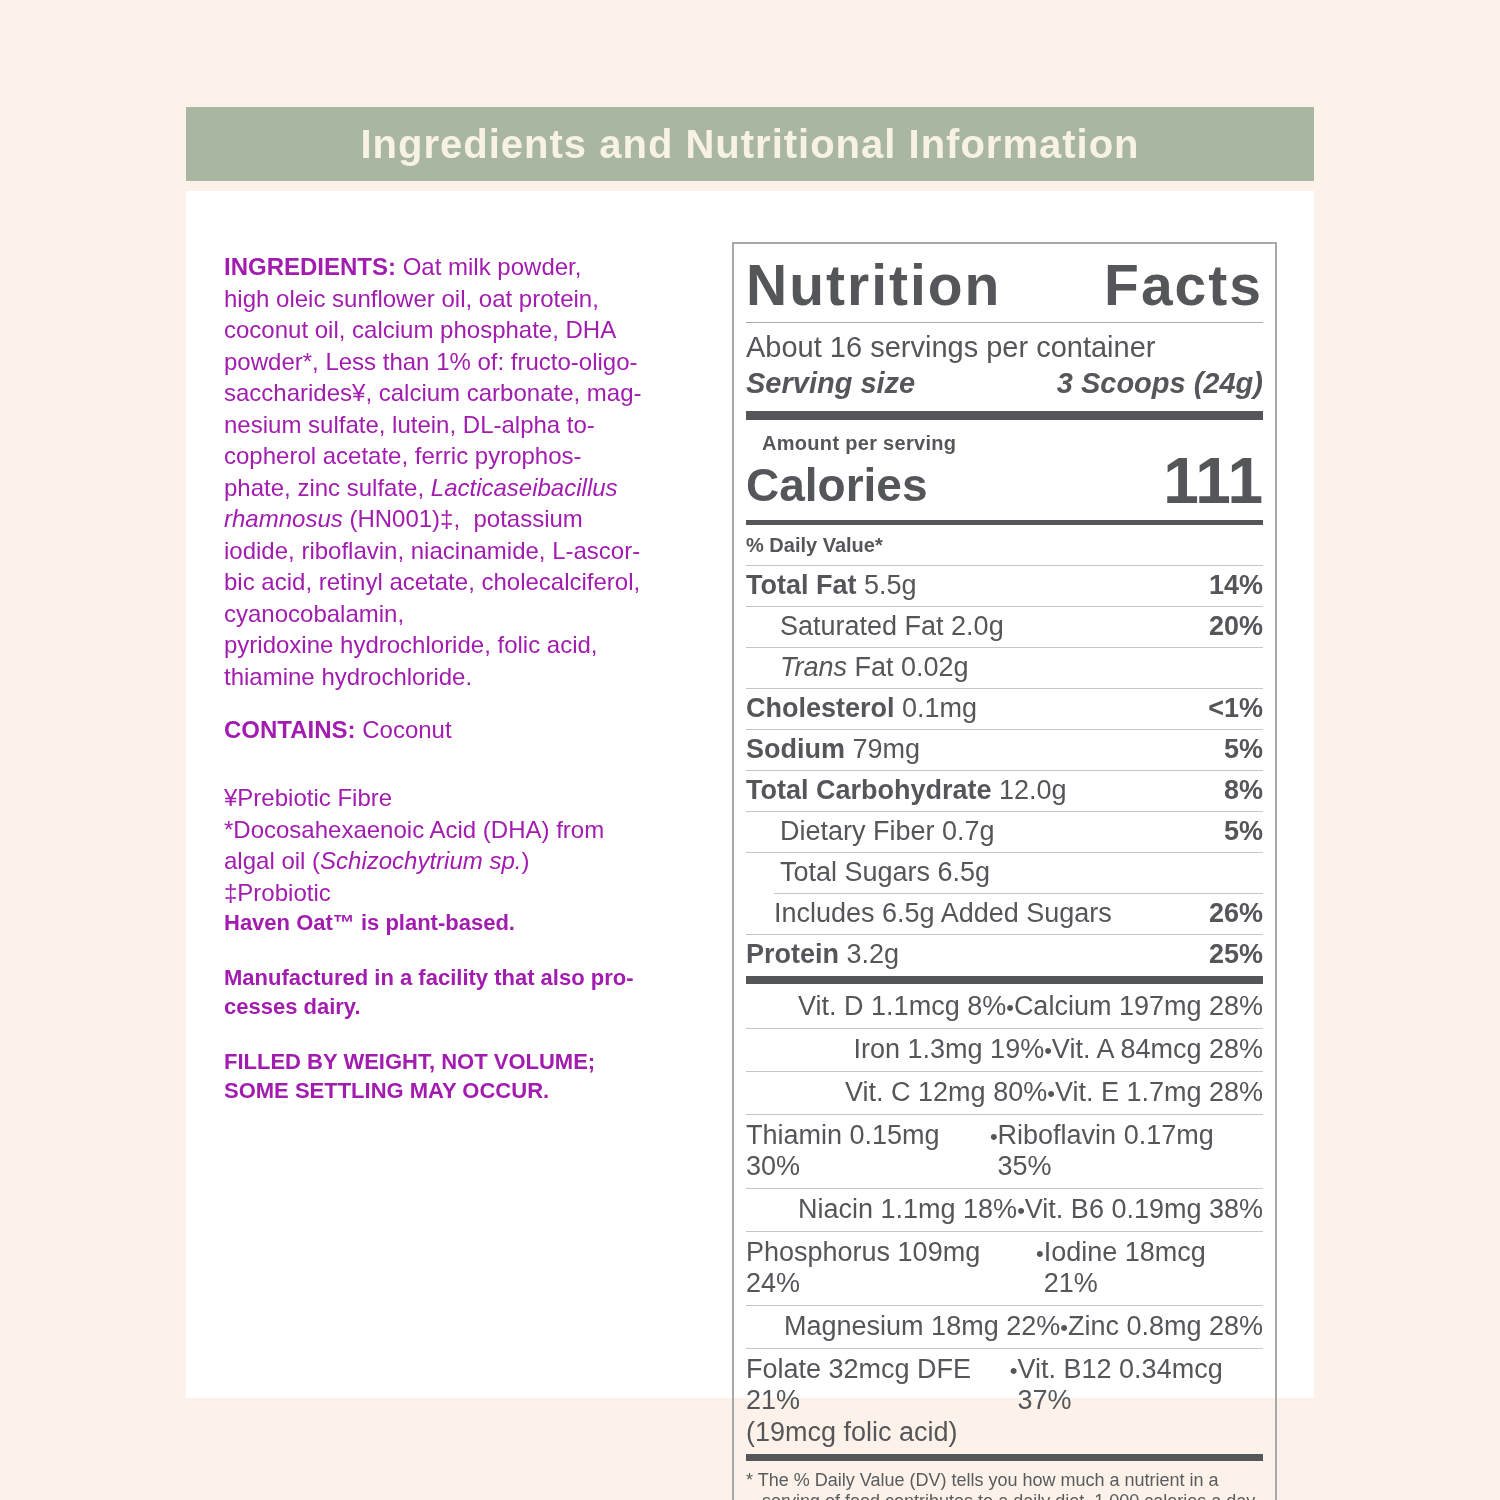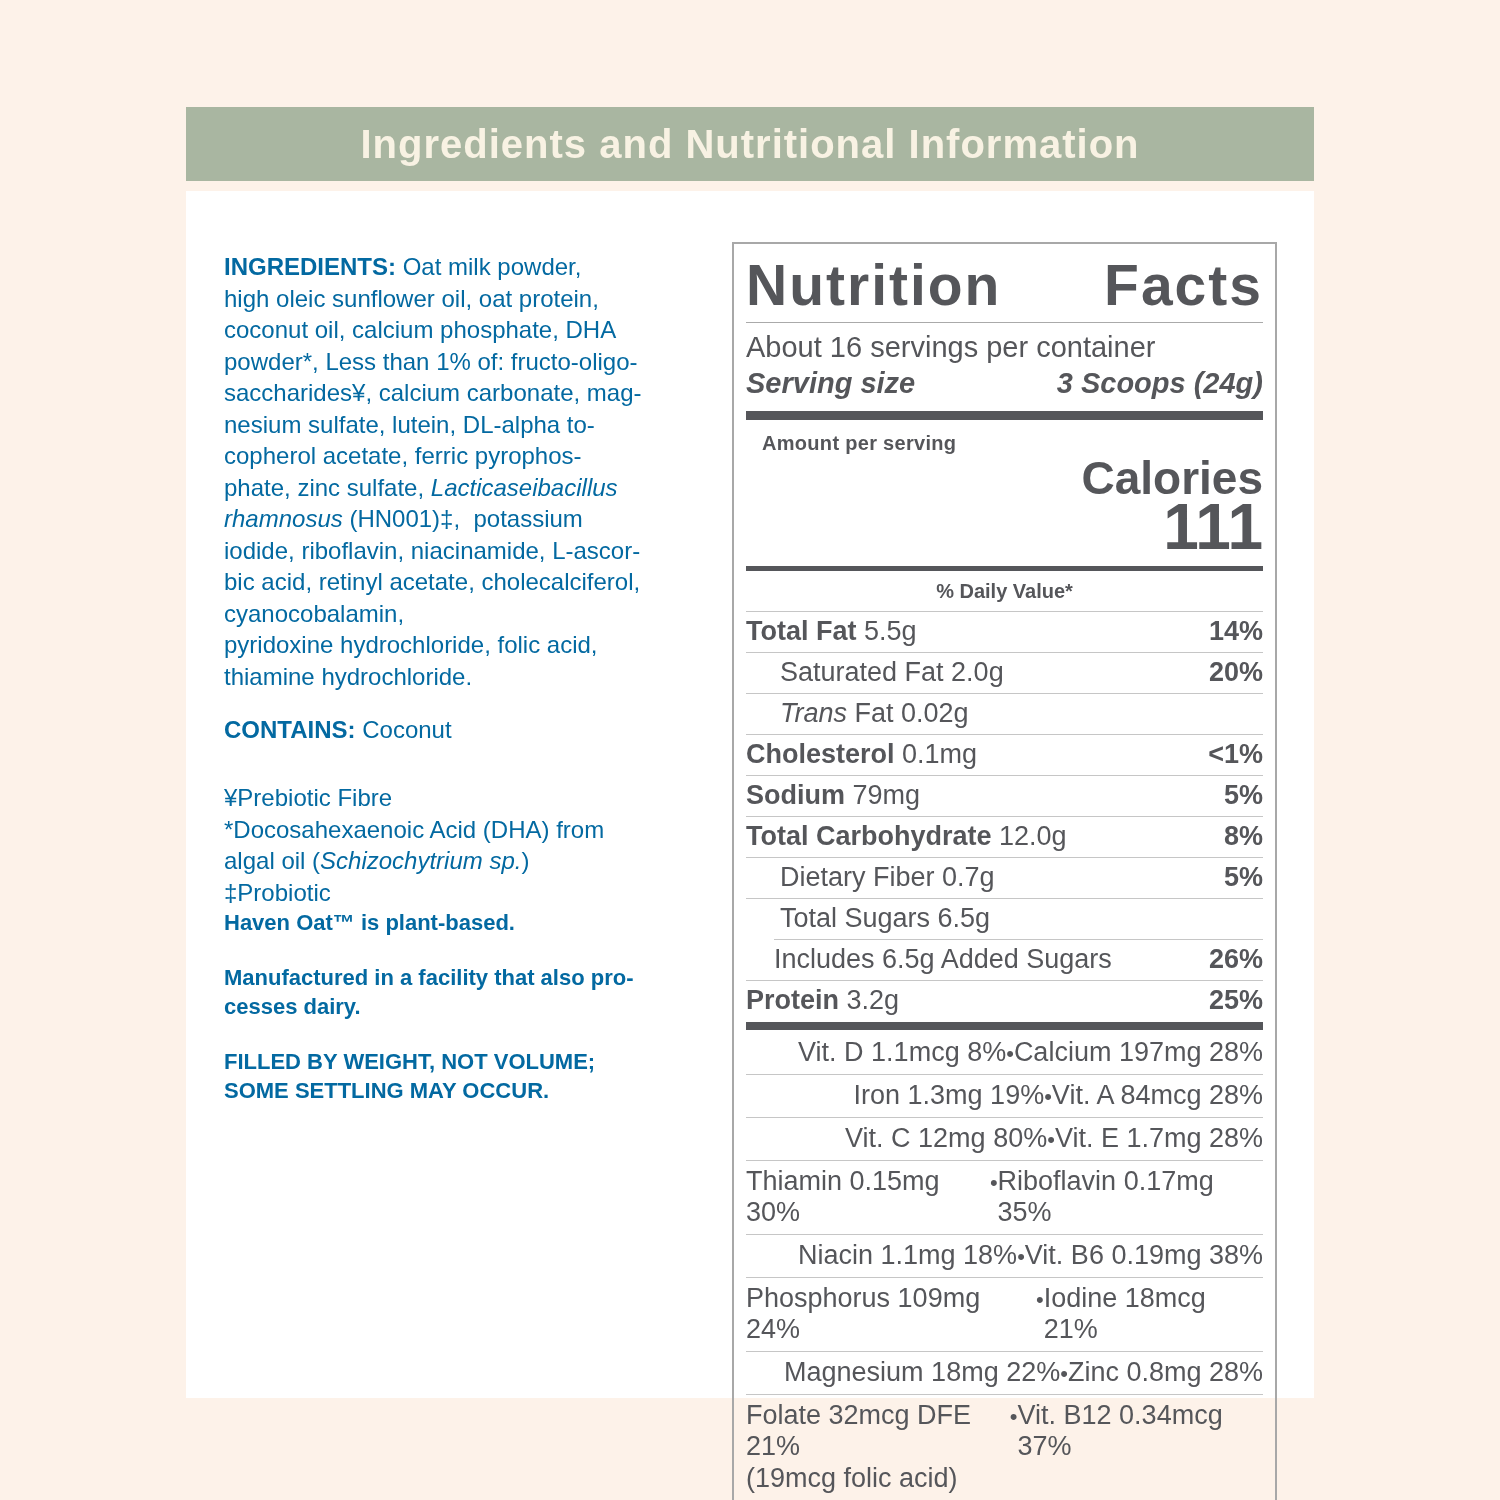--- a/index.html
+++ b/index.html
@@ -12,43 +12,43 @@
   .b{font-weight:bold;}
   .i{font-style:italic;}
 
   #banner{position:absolute;left:186px;top:107px;width:1128px;height:74px;background:var(--banner);
     color:var(--banner-tx);display:flex;align-items:center;justify-content:center;
     font-size:40px;font-weight:bold;letter-spacing:1px;}
 
   #card{position:absolute;left:186px;top:191px;width:1128px;height:1207px;background:var(--card);}
 
   
-  #left-col{position:absolute;left:38px;top:60px;width:520px;color:#0369a1;}
+  #left-col{position:absolute;left:38px;top:60px;width:520px;color:#a21caf;}
   .ing{font-size:24px;line-height:31.5px;white-space:pre;}
   #contains-line{margin-top:24px;font-size:24px;}
   #lc-notes{margin-top:38px;font-size:24px;line-height:31.5px;white-space:pre;}
   #statements{}
   .stmt{font-weight:bold;font-size:22px;line-height:29px;white-space:pre-line;}
   .stmt + .stmt{margin-top:26px;}
 
   
   #nutrition-panel{position:absolute;left:546px;top:51px;width:545px;
     border:2px solid var(--border);padding:10px 12px 14px;color:var(--rule-d);}
   #nf-title{display:flex;justify-content:space-between;font-size:57px;font-weight:bold;
     letter-spacing:2px;line-height:1.02;padding:2px 0 8px;border-bottom:1px solid #aaa;}
   #nf-servings{font-size:29px;margin-top:8px;}
   #nf-serving-row{display:flex;justify-content:space-between;font-weight:bold;font-size:29px;margin-top:3px;font-style:italic;}
   .bar{background:var(--rule-d);}
   .bar-9{height:9px;margin-top:11px;}
   #nf-amount{font-weight:bold;font-size:20px;margin-top:12px;letter-spacing:.3px;margin-left:16px;}
-  #nf-cal-row{display:flex;justify-content:space-between;align-items:flex-end;margin-top:0;flex-direction:column;}
+  #nf-cal-row{display:flex;justify-content:space-between;align-items:flex-end;margin-top:0;}
   #nf-cal-label{font-size:46px;font-weight:bold;line-height:1;}
   #nf-cal-value{font-size:64px;font-weight:bold;line-height:.82;}
   .bar-5{height:5px;margin-top:12px;}
-  #nf-dv{text-align:center;font-weight:bold;font-size:20px;padding:9px 0 8px;}
+  #nf-dv{text-align:left;font-weight:bold;font-size:20px;padding:9px 0 8px;}
   .nf-row{display:flex;justify-content:space-between;align-items:baseline;
     font-size:27px;padding:4px 0 5px;border-top:1px solid var(--rule-l);}
   .nf-row .name{}
   .nf-row .pct{font-weight:bold;}
   .nf-row.ind1 .name{padding-left:34px;}
   .nf-row.inset{margin-left:28px;}
   .bar-8{height:8px;margin-top:1px;}
   .mc-row{border-top:1px solid var(--rule-l);padding:5px 0 6px;font-size:27px;}
   .mc-row:first-child{border-top:none;}
   .mc-line{display:flex;justify-content:flex-end;align-items:baseline;}

